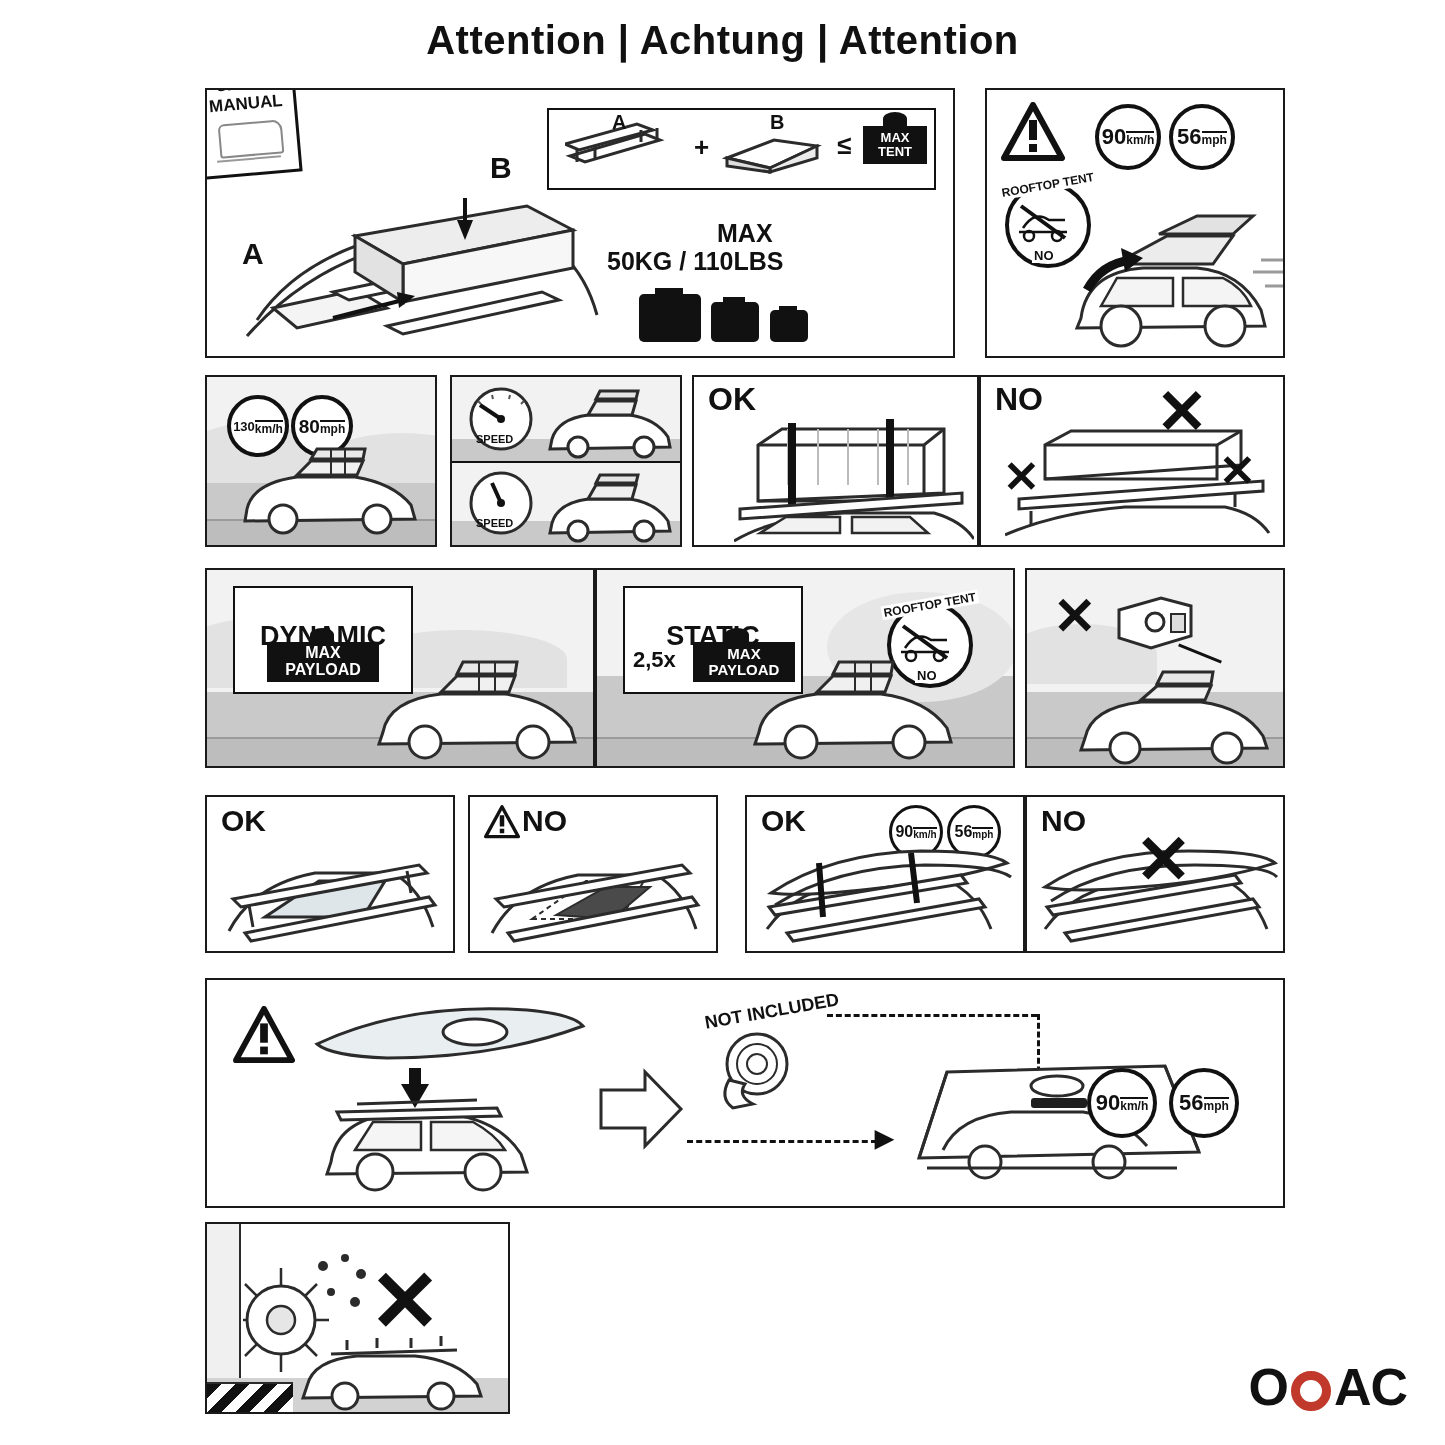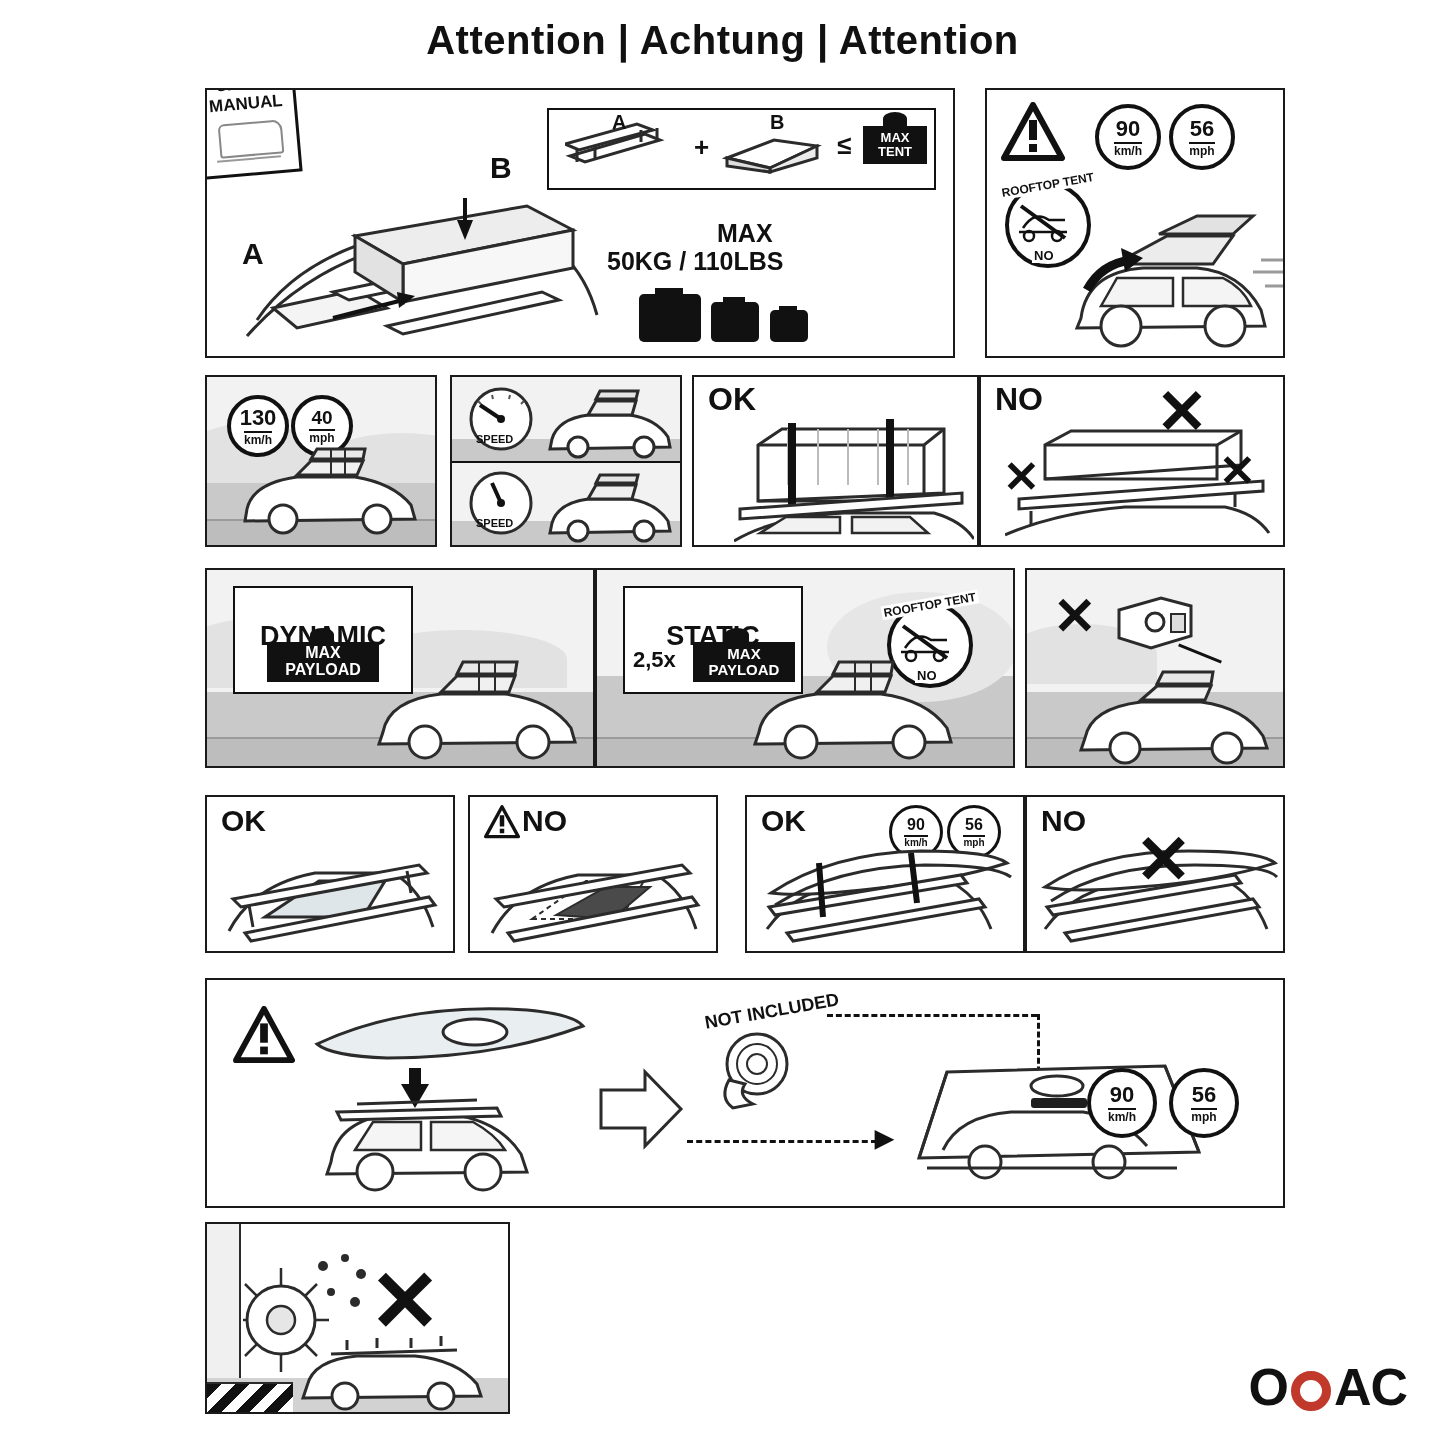--- a/index.html
+++ b/index.html
@@ -19,21 +19,21 @@
   .hill{position:absolute;background:#e2e2e2;border-radius:50% 50% 0 0;}
   
   .chip{
     position:absolute;background:#fff;border:2px solid #111;
     font-weight:bold;display:flex;align-items:center;justify-content:center;
     text-align:center;line-height:1.05;
   }
   .plain{position:absolute;font-weight:bold;line-height:1.05;}
   .circle{
     position:absolute;border:4px solid #111;border-radius:50%;
-    background:#fff;display:flex;flex-direction:column;align-items:center;justify-content:center;
+    background:#fff;display:flex;flex-direction:row;align-items:center;justify-content:center;
     font-weight:bold;line-height:1;
   }
   .circle .big{font-size:22px;}
   .circle .sub{font-size:12px;border-top:2px solid #111;padding-top:1px;margin-top:2px;}
   .warn{position:absolute;}
   .xmark{position:absolute;font-weight:bold;color:#111;line-height:1;}
   .maxload{
     position:absolute;background:#111;color:#fff;font-weight:bold;
     display:flex;align-items:center;justify-content:center;text-align:center;line-height:1.05;
   }
@@ -161,25 +161,25 @@
   </svg>
 </div>
 
 <div class="panel" style="left:205px;top:375px;width:232px;height:172px;">
   <div class="sky"></div>
     <div class="ground"></div>
     <div class="road"></div>
   <div class="hill" style="left:-20px;top:46px;width:130px;height:60px;"></div>
   <div class="hill" style="left:120px;top:56px;width:150px;height:50px;"></div>
   <div class="circle" style="left:20px;top:18px;width:54px;height:54px;">
-    <span class="big" style="font-size:22px;">130</span>
+    <span class="big" style="font-size:13px;">130</span>
     <span class="sub">km/h</span>
   </div>
   <div class="circle" style="left:84px;top:18px;width:54px;height:54px;">
-    <span class="big" style="font-size:19px;">40</span>
+    <span class="big" style="font-size:19px;">80</span>
     <span class="sub">mph</span>
   </div>
   <svg style="position:absolute;left:30px;top:56px;" width="190" height="108" viewBox="0 0 190 108">
     <path d="M10 76 Q16 50 60 44 L118 44 Q156 50 174 72 L178 86 L8 88 Z" fill="#fff" stroke="#2b2b2b" stroke-width="3"></path>
     <circle cx="46" cy="86" r="14" fill="#fff" stroke="#2b2b2b" stroke-width="3"></circle>
     <circle cx="140" cy="86" r="14" fill="#fff" stroke="#2b2b2b" stroke-width="3"></circle>
     <path d="M60 42 L74 28 L126 28 L120 42 Z" fill="#f0f0f0" stroke="#2b2b2b" stroke-width="3"></path>
     <path d="M74 26 L80 16 L128 16 L126 26 Z" fill="#e8e8e8" stroke="#2b2b2b" stroke-width="3"></path>
     <path d="M94 16 L94 42 M108 16 L108 42" stroke="#2b2b2b" stroke-width="2"></path>
   </svg>

